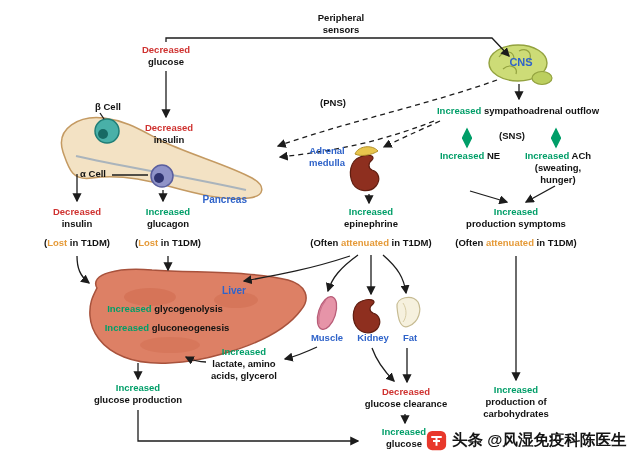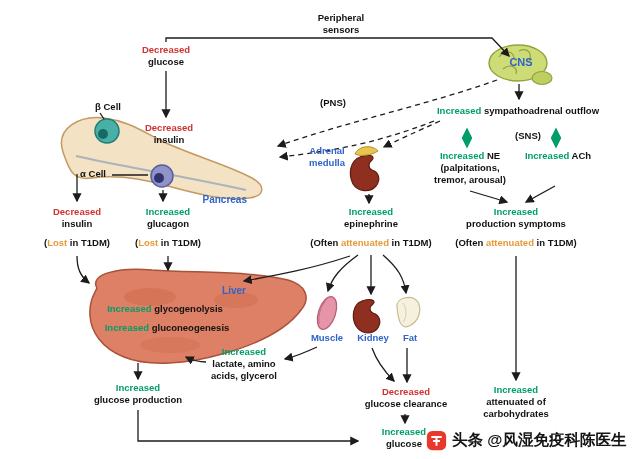--- a/index.html
+++ b/index.html
@@ -139,29 +139,29 @@
   <div class="lbl b" style="left:302px;top:145px;width:50px">
     <span class="ln">Adrenal</span>
     <span class="ln">medulla</span>
   </div>
 
   <div class="lbl" style="left:430px;top:105px;width:176px">
     <span class="g">Increased</span>
     <span>sympathoadrenal outflow</span>
   </div>
 
-  <div class="lbl" style="left:508px;top:130px;width:40px">(SNS)</div>
+  <div class="lbl" style="left:492px;top:130px;width:40px">(SNS)</div>
 
   <div class="lbl" style="left:428px;top:150px;width:84px">
     <span class="ln"><span class="g">Increased</span> <span>NE</span></span>
-    <span class="ln">(palpitations, tremor, arousal)</span>
   </div>
 
   <div class="lbl" style="left:517px;top:150px;width:82px">
     <span class="ln"><span class="g">Increased</span> <span>ACh</span></span>
+    <span class="ln">(sweating, hunger)</span>
   </div>
 
   <div class="lbl" style="left:37px;top:206px;width:80px">
     <span class="ln r">Decreased</span>
     <span class="ln">insulin</span>
   </div>
   <div class="lbl" style="left:30px;top:237px;width:94px"><span>(</span><span class="o">Lost</span><span> in T1DM)</span></div>
 
   <div class="lbl" style="left:128px;top:206px;width:80px">
     <span class="ln g">Increased</span>
@@ -206,21 +206,21 @@
     <span class="ln">glucose production</span>
   </div>
 
   <div class="lbl" style="left:355px;top:386px;width:102px">
     <span class="ln r">Decreased</span>
     <span class="ln">glucose clearance</span>
   </div>
 
   <div class="lbl" style="left:476px;top:384px;width:80px">
     <span class="ln g">Increased</span>
-    <span>attenuated of carbohydrates</span>
+    <span>production of carbohydrates</span>
   </div>
 
   <div class="lbl" style="left:364px;top:426px;width:80px">
     <span class="ln g">Increased</span>
     <span class="ln">glucose</span>
   </div>
 
   <div class="wm">
     <svg class="wm-logo" viewBox="0 0 24 24">
       <rect x="1" y="1" width="22" height="22" rx="6" fill="#e8382b"></rect>

